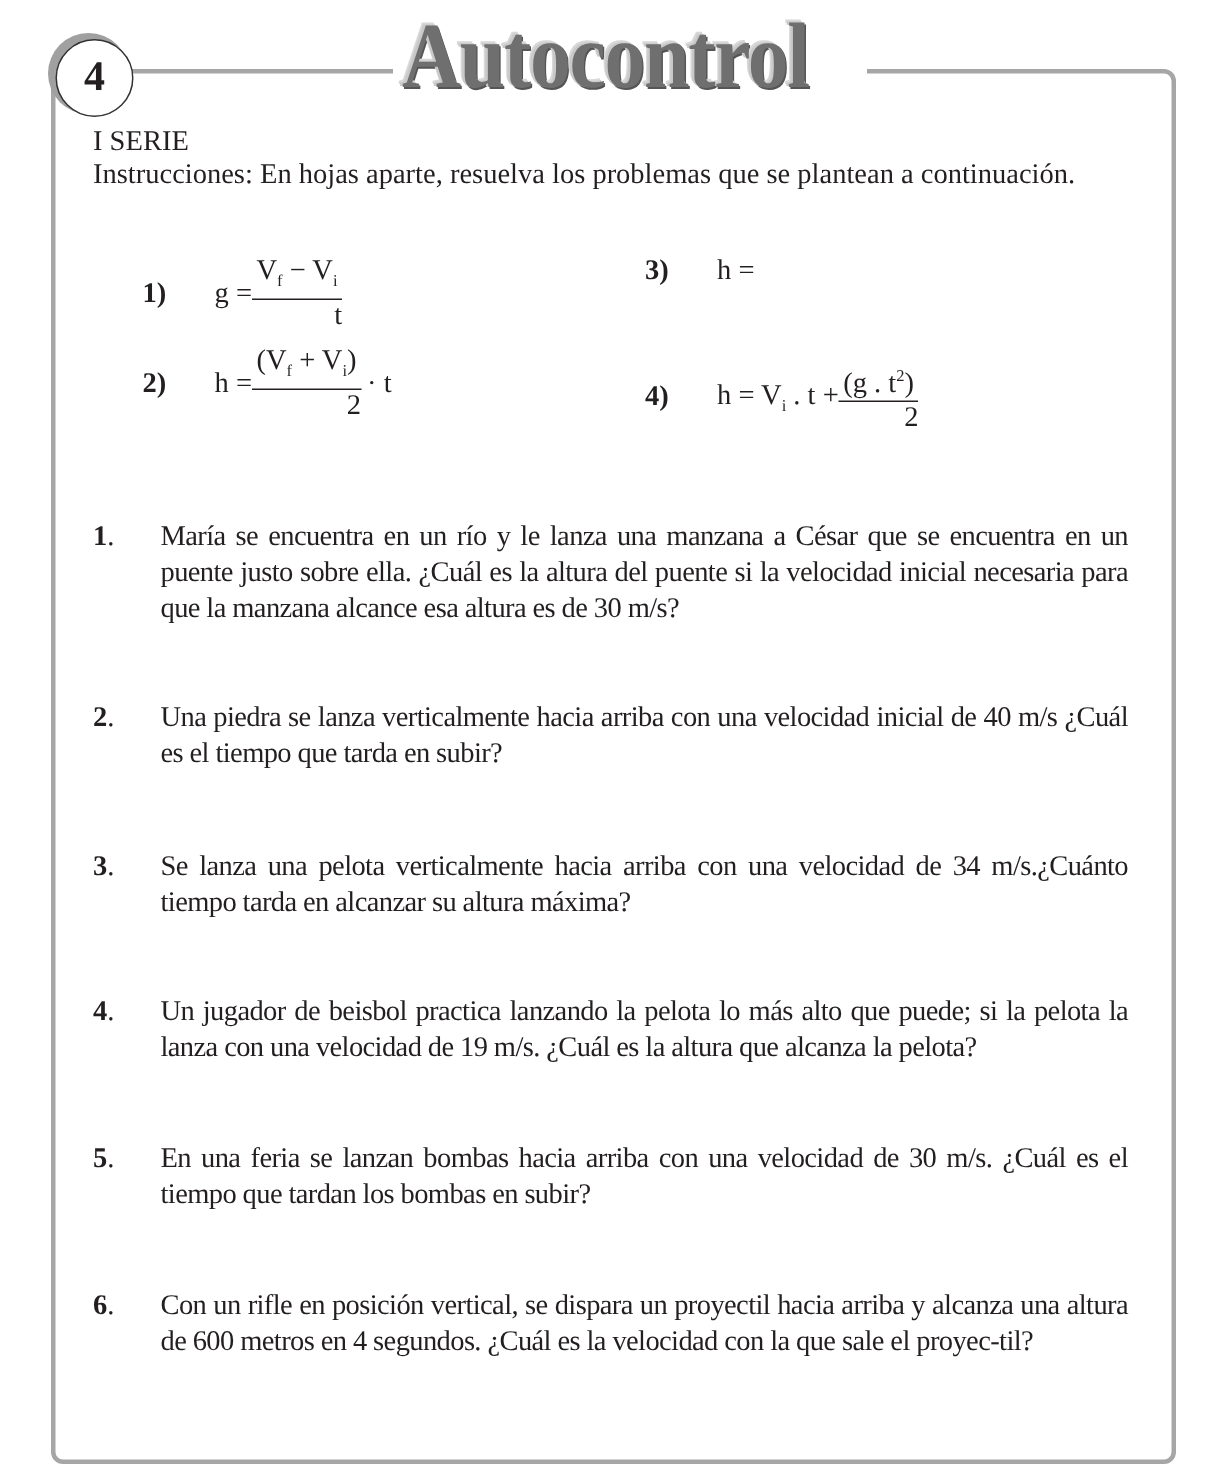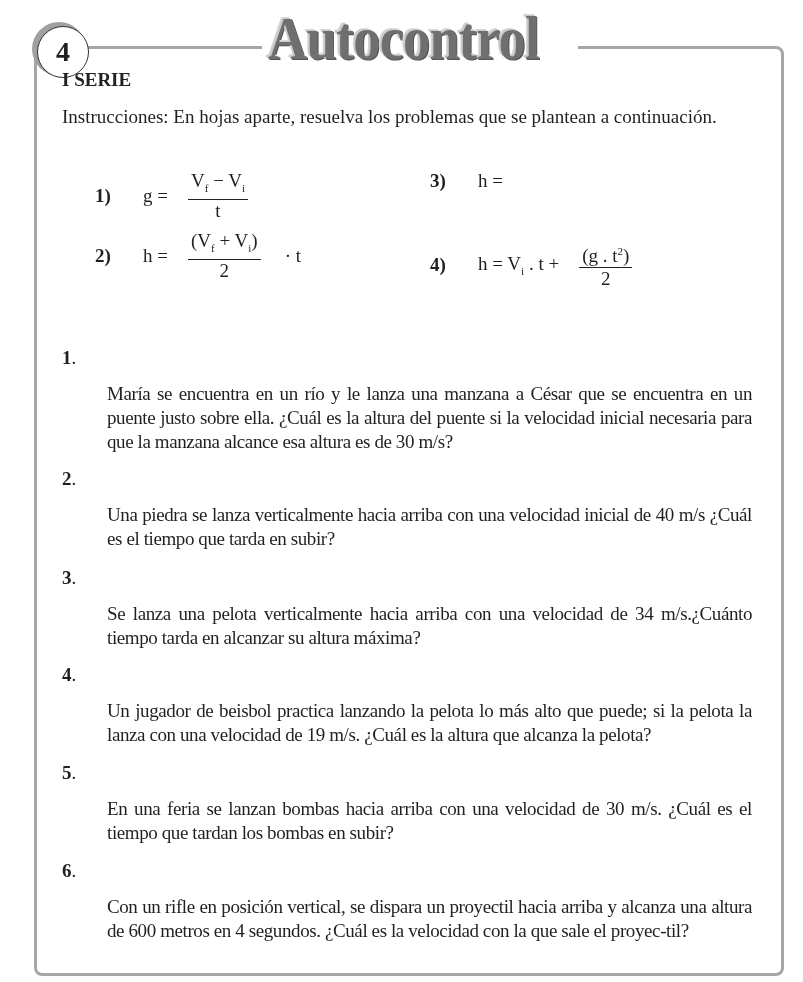--- a/index.html
+++ b/index.html
@@ -10,34 +10,34 @@
   .circle-shadow { position:absolute; left:32px; top:22px; width:54px; height:54px;
            border-radius:50%; background:#a0a0a0; }
   .circle { position:absolute; left:37px; top:26px; width:52px; height:52px;
            border-radius:50%; background:#fff; border:1.5px solid #333;
            display:flex; align-items:center; justify-content:center;
            font-weight:bold; font-size:28px; box-sizing:border-box; }
   .title-bg { position:absolute; left:262px; top:0px; width:316px; height:76px; background:#fff; }
   .title { position:absolute; left:268px; top:2px; font-size:62px; font-weight:bold;
            letter-spacing:-1px; color:#6f6f6f; transform:scaleX(0.88); transform-origin:left top;
            text-shadow:-2px -1px 0 #c9c9c9, -3px -2px 0 #d8d8d8, 1px 1px 0 #555; line-height:72px; }
-  .serie { position:absolute; left:62px; top:69px; font-size:19px; font-weight:bold; }
+  .serie { position:absolute; left:62px; top:84px; font-size:19px; font-weight:normal; }
   .instr { position:absolute; left:62px; top:106px; font-size:19px; }
   .instr b { font-weight:normal; }
   .formula { position:absolute; font-size:19px; display:flex; align-items:center; }
   .fnum { font-weight:bold; width:48px; }
-  .frac { display:inline-flex; flex-direction:column; align-items:center; margin:0 20px; vertical-align:middle; }
+  .frac { display:inline-flex; flex-direction:column; align-items:flex-end; margin:0 0; vertical-align:middle; }
   .frac .num { border-bottom:1px solid #231f20; padding:0 3px; line-height:22px; white-space:nowrap; }
   .frac .den { line-height:22px; }
   sub, sup { font-size:11px; }
   .problems { position:absolute; left:62px; top:0; width:690px; }
   .problem { position:absolute; left:0; width:690px; display:flex; font-size:19px; line-height:24px; }
   .pnum { width:45px; flex:none; }
   .pnum b { font-weight:bold; }
-  .ptext { flex:1; text-align:justify; letter-spacing:-0.4px;margin-top:36px; }
+  .ptext { flex:1; text-align:justify; letter-spacing:-0.4px; }
 </style>
 </head>
 <body>
 
 <div class="frame"></div>
 <div class="circle-shadow"></div>
 <div class="circle">
     <span>4</span>
   </div>
 <div class="title-bg"></div>

